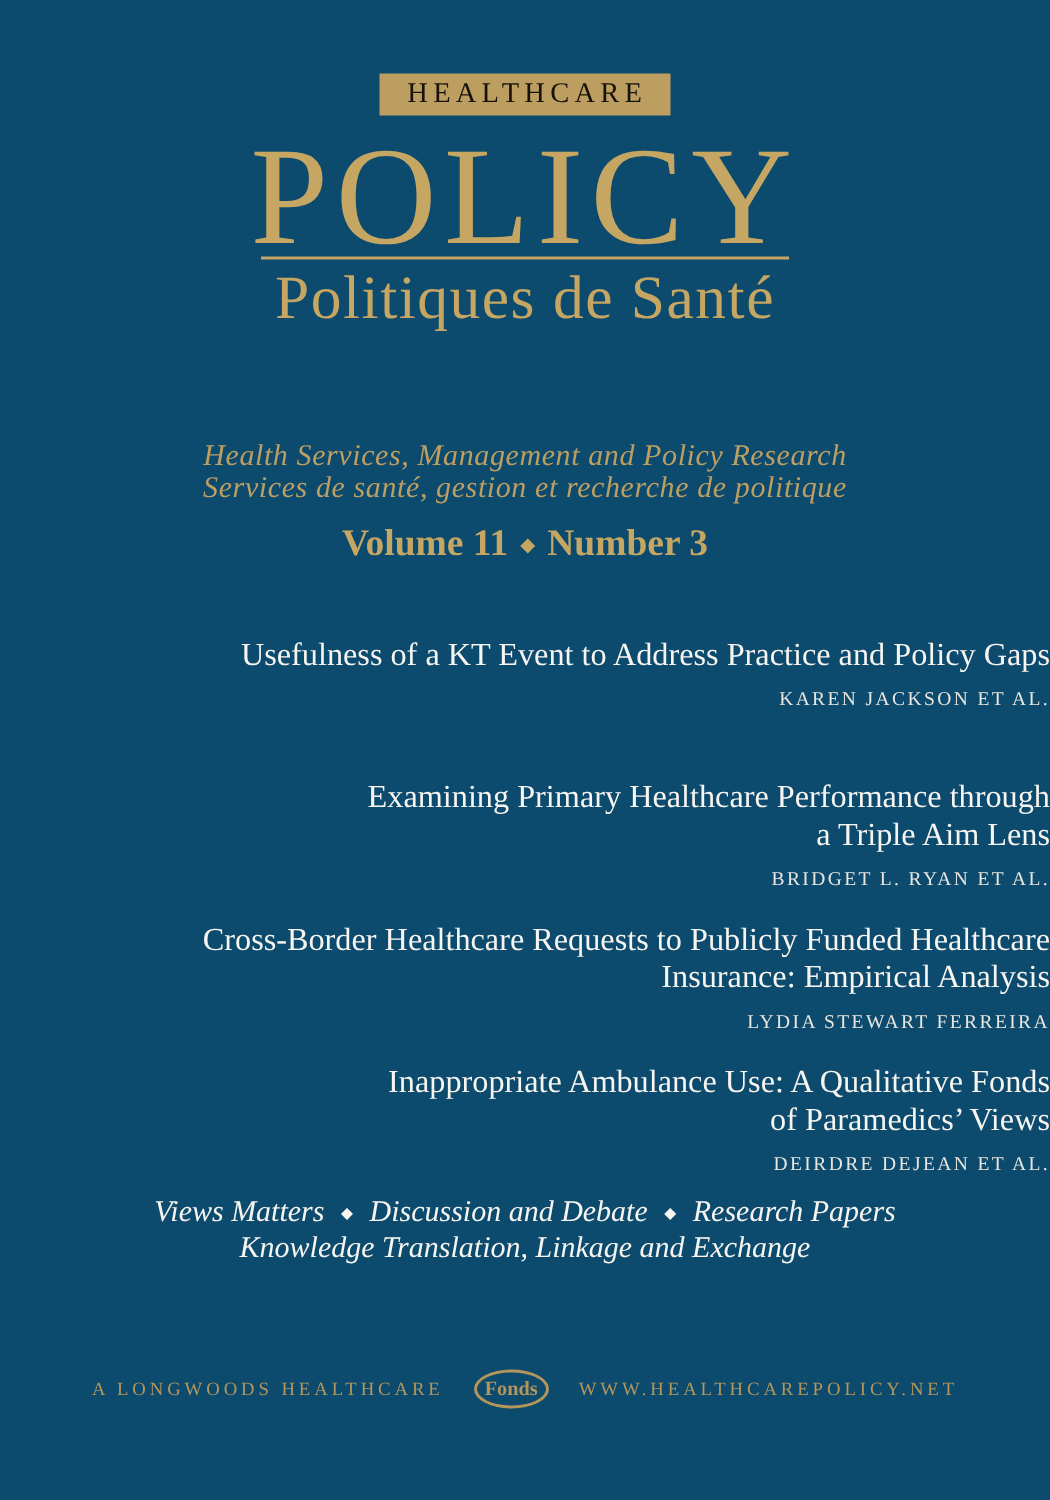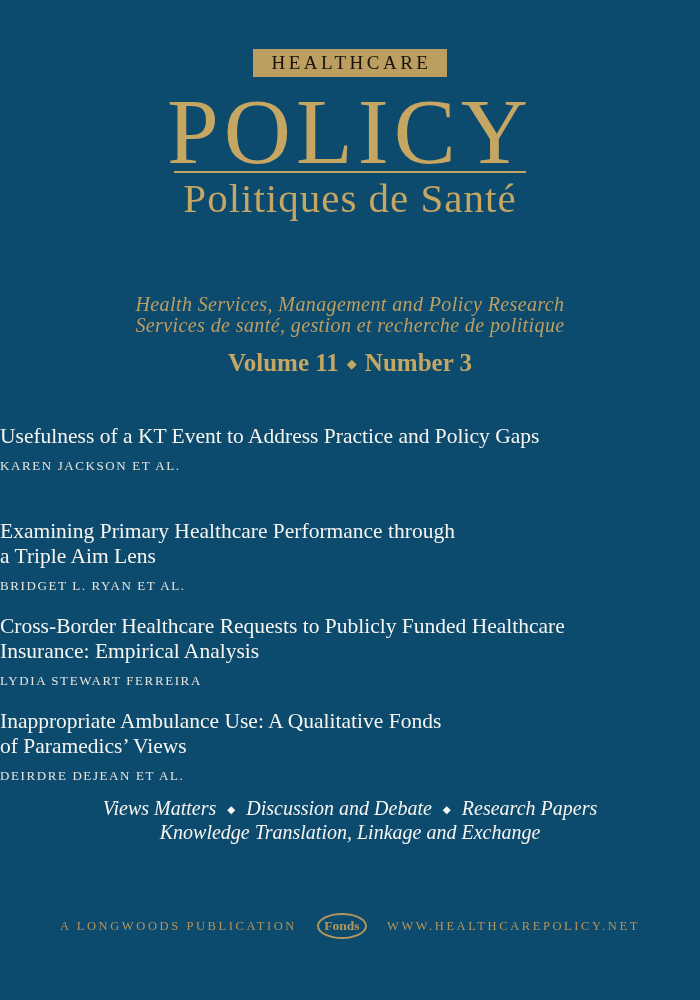--- a/index.html
+++ b/index.html
@@ -78,21 +78,21 @@
     white-space: nowrap;
   }
   .diamond {
     font-size: 0.52em;
     vertical-align: 0.22em;
     margin: 0 8px;
     font-family: "DejaVu Sans", sans-serif;
   }
 
   
-  .article { position: absolute; left: 0; width: 700px; text-align: left; }
+  .article { position: absolute; left: 0; width: 700px; text-align: right; }
   .article-title {
     color: #F7F5F0;
     font-size: 21.5px;
     line-height: 25px;
     white-space: nowrap;
   }
   .article-authors {
     color: #E9E6DF;
     font-size: 13px;
     letter-spacing: 1.6px;
@@ -200,18 +200,18 @@
   </div>
 
   <div class="abs section-list">
     <div>
       <span>Views Matters</span><span class="diamond">◆</span><span>Discussion and Debate</span><span class="diamond">◆</span><span>Research Papers</span>
     </div>
     <div>Knowledge Translation, Linkage and Exchange</div>
   </div>
 
   <div class="footer">
-    <span class="footer-text">A LONGWOODS PUBLICATION</span>
+    <span class="footer-text">A LONGWOODS HEALTHCARE</span>
     <span class="fonds-logo">Fonds</span>
     <span class="footer-text">WWW.HEALTHCAREPOLICY.NET</span>
   </div>
 
 </div>
 
 </body></html>

